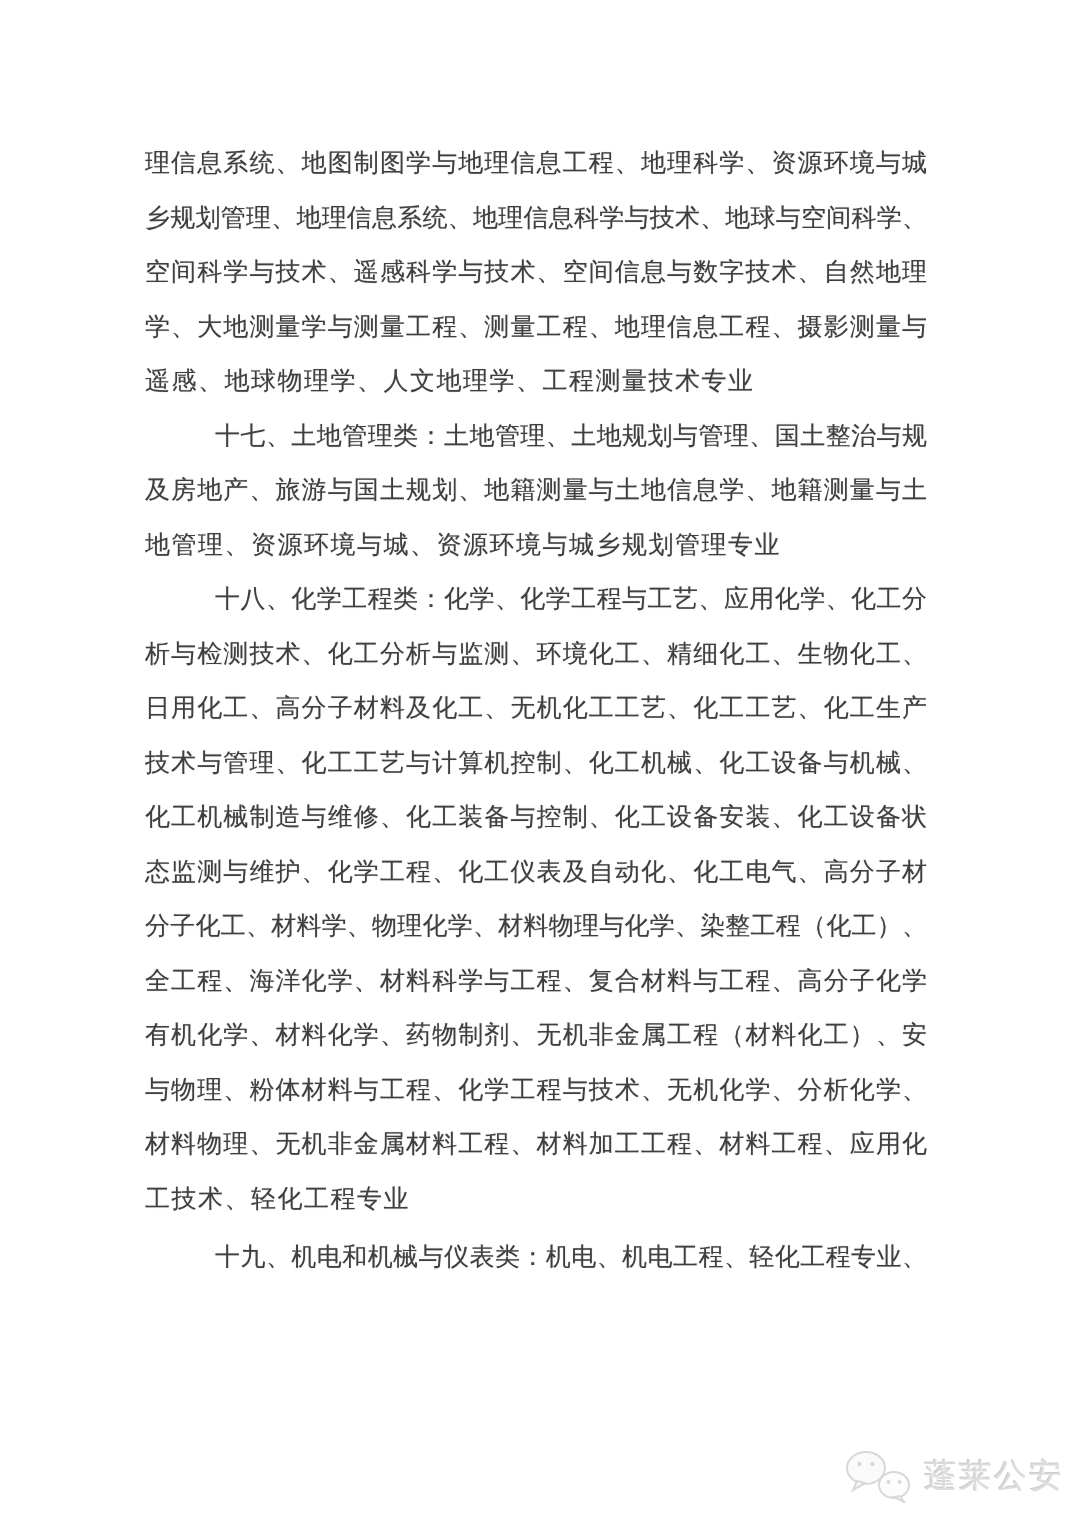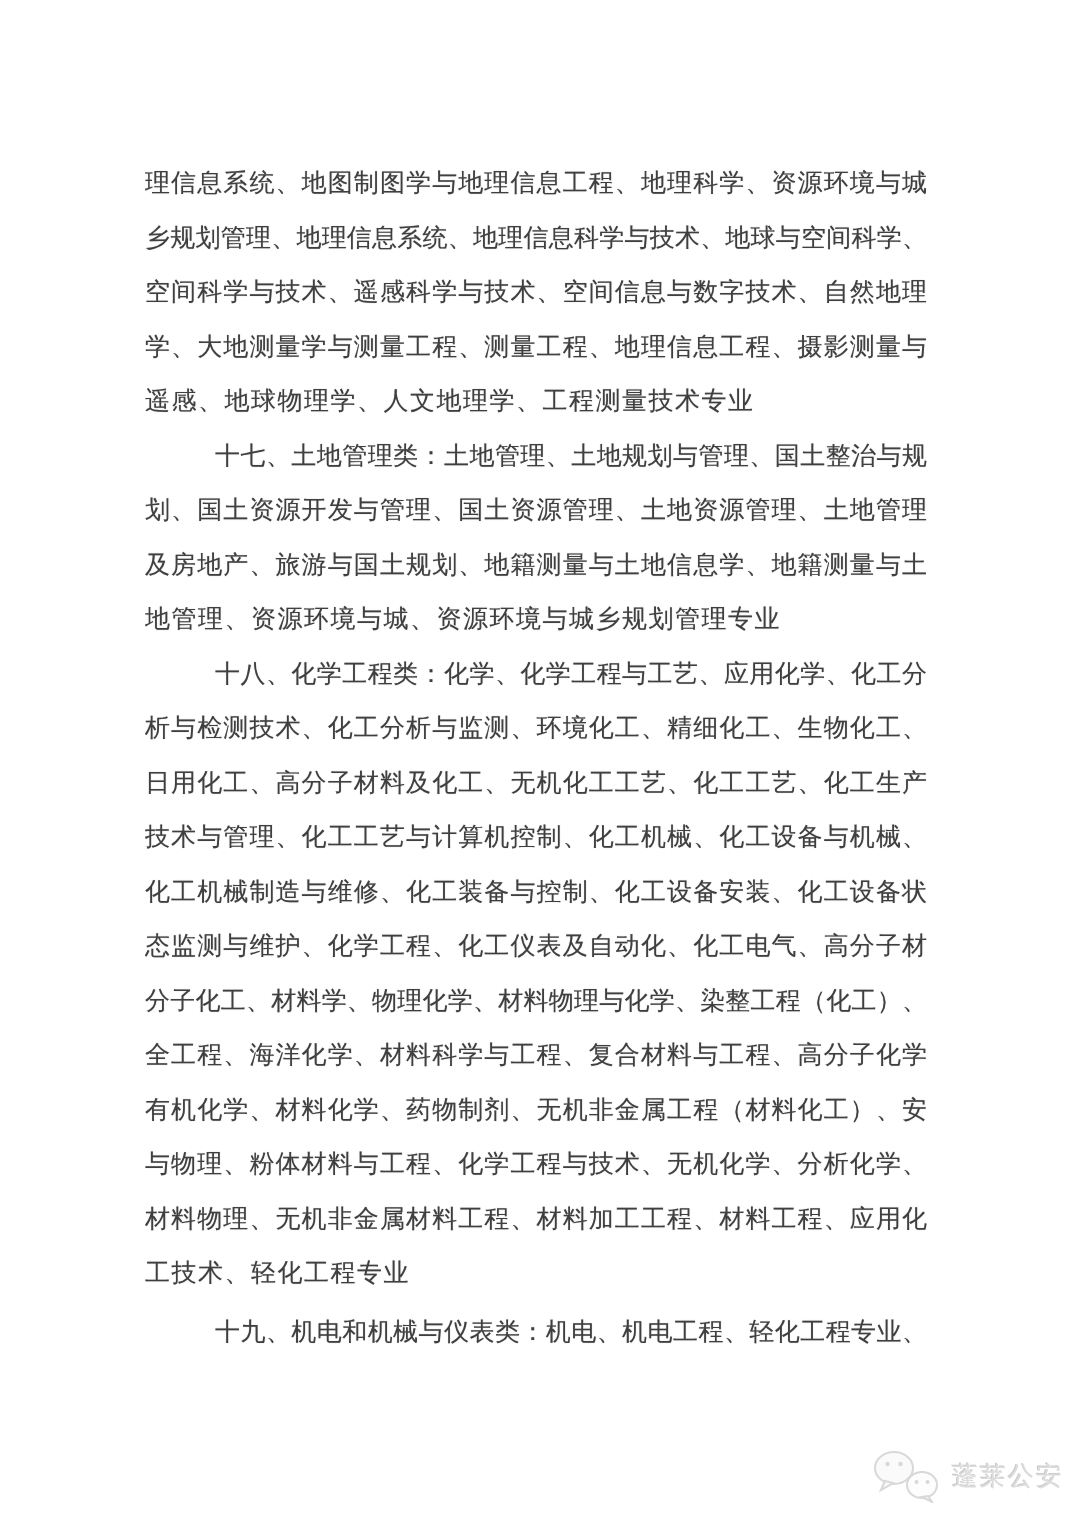--- a/index.html
+++ b/index.html
@@ -7,21 +7,21 @@
     position: relative;
     width: 1080px;
     height: 1527px;
     background: #ffffff;
     overflow: hidden;
     font-family: "Liberation Serif", "DejaVu Serif", serif;
   }
   .doc-text {
     position: absolute;
     left: 145px;
-    top: 156px;
+    top: 136px;
     width: 782px;
     color: #3f3f3f;
     font-size: 25px;
   }
   .line {
     height: 54.5px;
     line-height: 54.5px;
     text-align: justify;
     text-align-last: justify;
     text-shadow: 0 0 1px rgba(63,63,63,0.45);
@@ -35,41 +35,40 @@
   .line.indent { text-indent: 70px; }
   .line.para-gap { margin-top: 4px; }
   .watermark {
     position: absolute;
     right: 16px;
     bottom: 24px;
     display: flex;
     align-items: center;
     gap: 10px;
     color: #dcdcdc;
-    font-size: 26px;
+    font-size: 33px;
     letter-spacing: 2px;
     font-family: "Liberation Sans", "DejaVu Sans", sans-serif;
     text-shadow: 1px 1px 0 #ffffff, -1px -1px 0 #cbcbcb;
     user-select: none;
   }
   .wm-icon { display: block; }
 </style>
 </head>
 <body>
 
 <div class="page">
 
   <div class="doc-text">
     <div class="line">理信息系统、地图制图学与地理信息工程、地理科学、资源环境与城</div>
     <div class="line">乡规划管理、地理信息系统、地理信息科学与技术、地球与空间科学、</div>
     <div class="line">空间科学与技术、遥感科学与技术、空间信息与数字技术、自然地理</div>
     <div class="line">学、大地测量学与测量工程、测量工程、地理信息工程、摄影测量与</div>
     <div class="line short">遥感、地球物理学、人文地理学、工程测量技术专业</div>
     <div class="line indent">十七、土地管理类：土地管理、土地规划与管理、国土整治与规</div>
-    <div class="line">划、国土资源开发与管理、国土资源管理、土地资源管理、土地管理</div>
     <div class="line">及房地产、旅游与国土规划、地籍测量与土地信息学、地籍测量与土</div>
     <div class="line short">地管理、资源环境与城、资源环境与城乡规划管理专业</div>
     <div class="line indent">十八、化学工程类：化学、化学工程与工艺、应用化学、化工分</div>
     <div class="line">析与检测技术、化工分析与监测、环境化工、精细化工、生物化工、</div>
     <div class="line">日用化工、高分子材料及化工、无机化工工艺、化工工艺、化工生产</div>
     <div class="line">技术与管理、化工工艺与计算机控制、化工机械、化工设备与机械、</div>
     <div class="line">化工机械制造与维修、化工装备与控制、化工设备安装、化工设备状</div>
     <div class="line">态监测与维护、化学工程、化工仪表及自动化、化工电气、高分子材</div>
     <div class="line">分子化工、材料学、物理化学、材料物理与化学、染整工程（化工）、</div>
     <div class="line">全工程、海洋化学、材料科学与工程、复合材料与工程、高分子化学</div>

